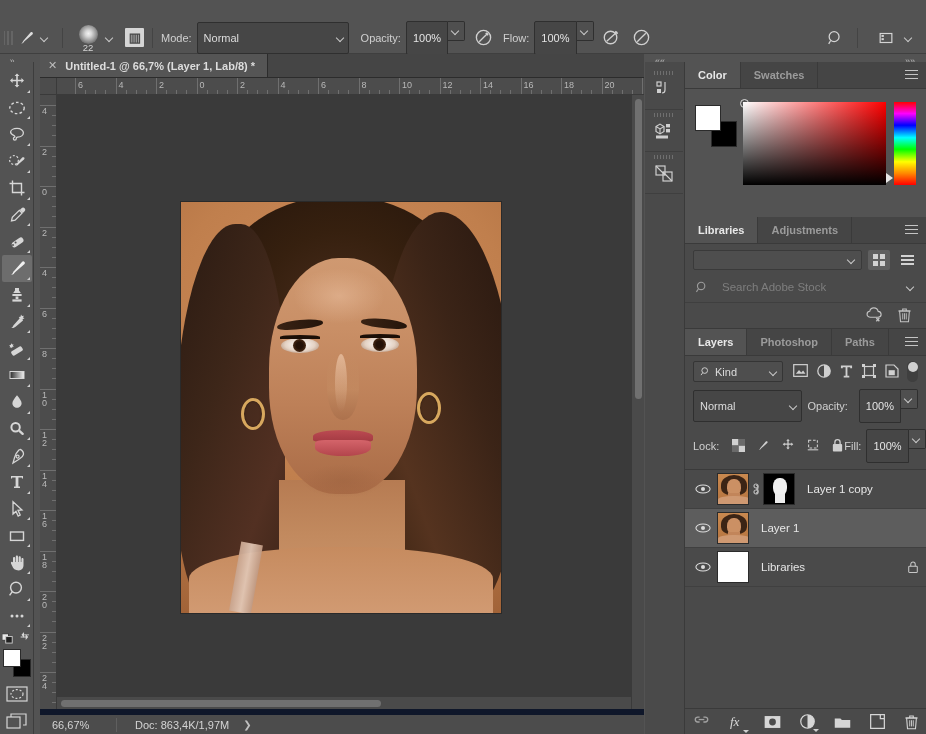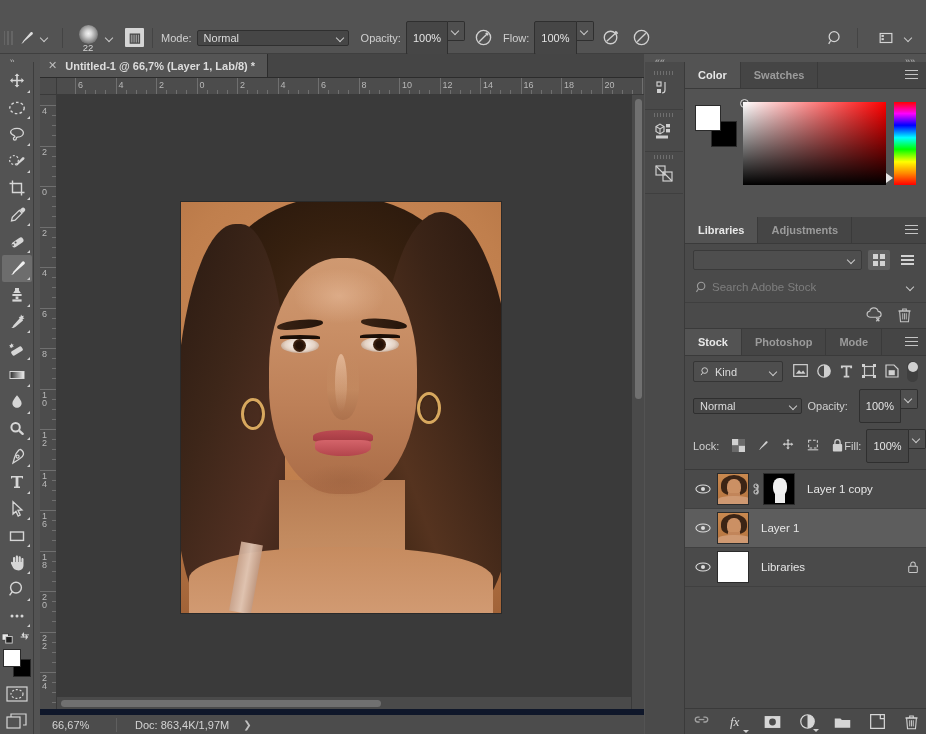--- a/index.html
+++ b/index.html
@@ -50,21 +50,21 @@
   }
   .brush-size { position:absolute; bottom:-2px; width:100%; text-align:center; font-size:9.5px; color:#d5d5d5; }
   .chev { display:inline-block; width:10px; height:10px; position:relative; }
   .chev::after{ content:""; position:absolute; left:1px; top:2px; width:5px; height:5px;
     border-right:1.3px solid #c9c9c9; border-bottom:1.3px solid #c9c9c9; transform:rotate(45deg); }
   .chev-btn { width:18px; height:22px; display:flex; align-items:center; justify-content:center; }
   .tiles-icon { width:19px; height:19px; background:#d6d6d6; border-radius:1px; position:relative; margin-left:6px;
      display:flex;align-items:center;justify-content:center;}
   .tiles-icon span{ color:#4a4a4a; font-size:13px; font-weight:bold; line-height:1; letter-spacing:-1px;}
   .select-box {
-    height:16px; background:#464646; border:1px solid #2f2f2f; border-radius:2px;
+    height:32px; background:#464646; border:1px solid #2f2f2f; border-radius:2px;
     display:flex; align-items:center; padding:0 2px 0 6px; color:#dcdcdc; font-size:11px;
   }
   .select-box .val { flex:1; white-space:nowrap; }
   .select-box .chev { margin-left:4px; }
   .mode-select { width:152px; }
   .num-box {
     height:20px; min-width:40px; background:#464646; border:1px solid #2f2f2f; border-radius:2px 0 0 2px;
     display:flex; align-items:center; justify-content:center; color:#e4e4e4; font-size:11px; padding:16px 6px;
   }
   .num-stepper { height:20px; width:17px; background:#4f4f4f; border:1px solid #2f2f2f; border-left:none;
@@ -233,21 +233,21 @@
   
   .lib-panel { background:#4a4a4a; }
   .lib-row { display:flex; align-items:center; padding:6px 8px; gap:6px; }
   .lib-select { flex:1; height:20px; background:#4e4e4e; border:1px solid #3a3a3a; border-radius:2px;
     display:flex; align-items:center; justify-content:flex-end; padding-right:4px; }
   .view-btn { width:22px;height:20px; display:flex;align-items:center;justify-content:center; border-radius:2px;}
   .view-btn.active { background:#5f5f5f; }
   .grid-ico { display:grid; grid-template-columns:5px 5px; grid-template-rows:5px 5px; gap:2px; }
   .grid-ico i { background:#d2d2d2; display:block; }
   .list-ico { width:13px; height:11px; background-image: repeating-linear-gradient(to bottom,#d2d2d2 0 2px,transparent 2px 4px); }
-  .lib-search { display:flex; align-items:center; gap:3px; padding:4px 10px 8px; border-bottom:1px solid #3f3f3f; }
+  .lib-search { display:flex; align-items:center; gap:13px; padding:4px 10px 8px; border-bottom:1px solid #3f3f3f; }
   .lib-search .ph { color:#7e7e7e; font-size:11.5px; flex:1; }
   .lib-body { height:168px; background:#555; display:flex; flex-direction:column; align-items:center; justify-content:center; gap:4px; padding:0 14px;}
   .cc-icon { margin-bottom:10px; opacity:.55; }
   .err-line { color:#bdbdbd; font-size:11.5px; text-align:center; line-height:15px; }
   .more-info { margin-top:14px; font-size:12px; font-weight:bold; color:#e8e8e8; text-decoration:underline; }
   .lib-footer { height:26px; background:#4a4a4a; display:flex; align-items:center; justify-content:flex-end;
     gap:14px; padding-right:14px; border-bottom:1px solid #3a3a3a;}
 
   
   .layers-panel { background:#4a4a4a; }
@@ -879,27 +879,27 @@
             <path d="M2.5 4.5h11l-1 12h-9z" fill="none" stroke="#c2c2c2" stroke-width="1.2"></path>
             <path d="M1 4.5h14M6 2.2h4v2.3H6z" fill="none" stroke="#c2c2c2" stroke-width="1.2"></path>
             <path d="M6 7v7M8 7v7M10 7v7" stroke="#c2c2c2" stroke-width="1"></path>
           </svg>
         </span>
       </div>
     </div>
 
     <div class="panel-tabs">
       <div class="ptab active">
-          <span>Stock</span>
+          <span>Layers</span>
         </div>
       <div class="ptab">
           <span>Photoshop</span>
         </div>
       <div class="ptab">
-          <span>Mode</span>
+          <span>Paths</span>
         </div>
       <span class="pmenu"></span>
     </div>
     <div class="layers-panel">
 
       <div class="lp-filter">
         <div class="kind-select">
           <svg width="11" height="11" viewBox="0 0 14 14">
             <circle cx="6" cy="5.8" r="3.6" fill="none" stroke="#d2d2d2" stroke-width="1.2"></circle>
             <path d="M3.4 8.6 1.3 11.6" stroke="#d2d2d2" stroke-width="1.2"></path>

